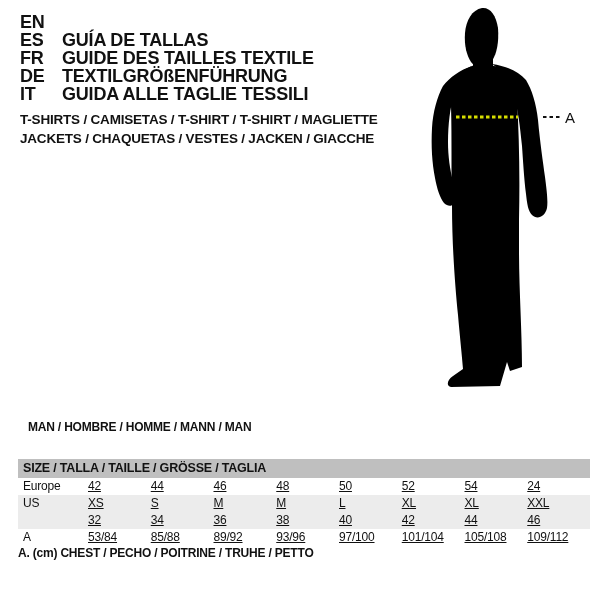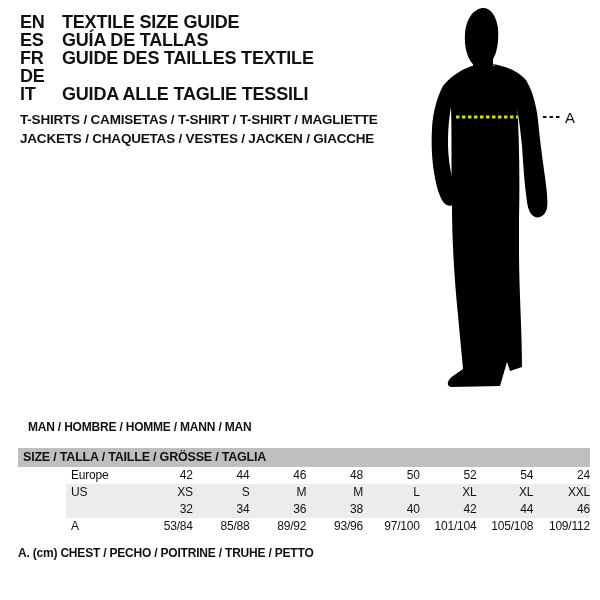--- a/index.html
+++ b/index.html
@@ -12,48 +12,48 @@
   .lang-row{display:flex;line-height:18px;font-size:18px;font-weight:bold;}
   .lang-code{width:42px;}
   
   .categories{position:absolute;left:20px;top:110px;font-size:13.5px;font-weight:bold;line-height:19px;}
   
   .figure-wrap{position:absolute;left:410px;top:0px;width:190px;height:400px;}
   
   .section-title{position:absolute;left:28px;top:420px;font-size:12px;font-weight:bold;line-height:14px;}
   
   .size-table{position:absolute;left:18px;top:448px;width:572px;font-size:12px;}
-  .table-header{background:#bfbfbf;height:19px;line-height:19px;padding-left:5px;font-weight:bold;font-size:12.5px;}
-  .t-row{display:grid;grid-template-columns:70px repeat(8,1fr);height:17px;line-height:17px;margin-left:48px;}
+  .table-header{background:#bfbfbf;height:19px;line-height:19px;padding-left:5px;font-weight:bold;font-size:12.5px;margin-top:11px;}
+  .t-row{display:grid;grid-template-columns:70px repeat(8,1fr);height:17px;line-height:17px;}
   .t-row.stripe{background:#ececec;}
   .t-label{text-align:left;padding-left:5px;}
-  .t-cell{text-align:right;}
+  .t-cell{text-align:left;text-decoration:underline;}
   
   .footnote{position:absolute;left:18px;top:546px;font-size:12px;font-weight:bold;line-height:14px;}
 </style>
 </head>
 <body>
 
 <div id="stage">
 
   <div class="lang-block">
     <div class="lang-row">
       <span class="lang-code">EN</span>
-      <span class="lang-label">TEXTILE SIZE GUIDE</span>
     </div>
     <div class="lang-row">
       <span class="lang-code">ES</span>
       <span class="lang-label">GUÍA DE TALLAS</span>
     </div>
     <div class="lang-row">
       <span class="lang-code">FR</span>
       <span class="lang-label">GUIDE DES TAILLES TEXTILE</span>
     </div>
     <div class="lang-row">
       <span class="lang-code">DE</span>
+      <span class="lang-label">TEXTILGRÖßENFÜHRUNG</span>
     </div>
     <div class="lang-row">
       <span class="lang-code">IT</span>
       <span class="lang-label">GUIDA ALLE TAGLIE TESSILI</span>
     </div>
   </div>
 
   <div class="categories">
     <div>T-SHIRTS / CAMISETAS / T-SHIRT / T-SHIRT / MAGLIETTE</div>
     <div>JACKETS / CHAQUETAS / VESTES / JACKEN / GIACCHE</div>

